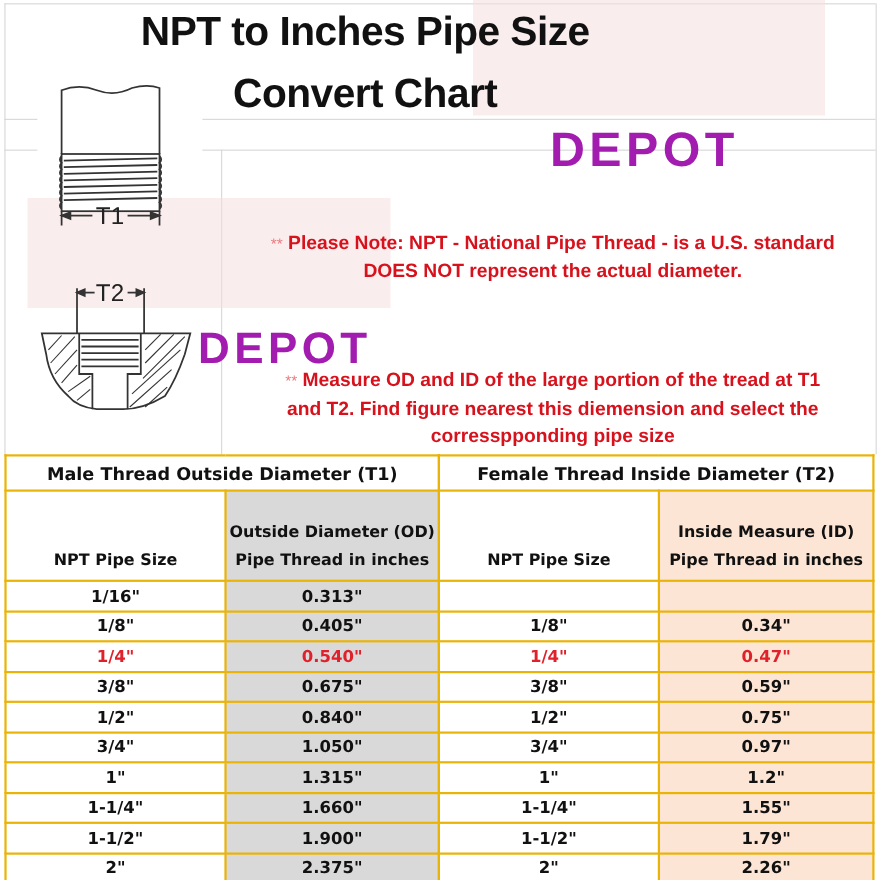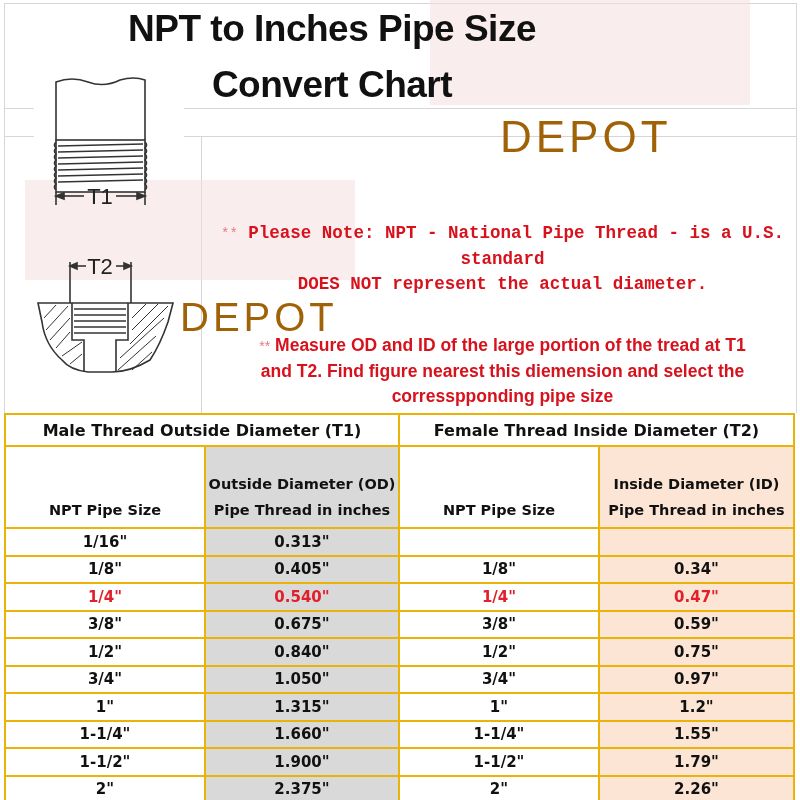--- a/index.html
+++ b/index.html
@@ -2,21 +2,21 @@
 <html><head>
 <meta charset="utf-8">
 <style>
   html, body { margin: 0; padding: 0; }
   body {
     width: 800px; height: 800px; position: relative; overflow: hidden;
     background: #ffffff;
     font-family: "Liberation Sans", sans-serif;
   }
   .frame-line { position: absolute; background: #d6d6d6; }
-  .watermark { position: absolute; color: #a16207; font-family: "Liberation Sans", sans-serif; font-weight: normal; pointer-events: none; }
+  .watermark { position: absolute; color: #a21caf; font-family: "Liberation Sans", sans-serif; font-weight: bold; pointer-events: none; }
   .wm-box { position: absolute; background: #f6dede; pointer-events: none; }
   .title {
     position: absolute; left: 0; width: 664px; text-align: center;
     font-family: "Liberation Sans", sans-serif; font-weight: bold;
     font-size: 37px; color: #111; letter-spacing: -0.5px;
   }
   .note {
     position: absolute; left: 205px; width: 595px; text-align: center;
     color: #d7121c; font-weight: bold; font-size: 17.5px; line-height: 25px;
     font-family: "Liberation Sans", sans-serif;
@@ -106,21 +106,21 @@
         <line x1="132" y1="330" x2="158" y2="304"></line>
       <line x1="130" y1="344" x2="168" y2="306"></line>
         <line x1="120" y1="358" x2="164" y2="318"></line>
       <line x1="118" y1="370" x2="156" y2="336"></line>
         <line x1="132" y1="370" x2="152" y2="352"></line>
     </g>
   </g>
   <text x="100" y="274" text-anchor="middle" font-family="Liberation Sans, sans-serif" font-size="22" fill="#222">T2</text>
 </svg>
 
-<div class="note" style="top:221px;font-family:Liberation Mono, monospace;">
+<div class="note" style="top:208px;">
   <div><span class="stars">**</span> <span>Please Note: NPT - National Pipe Thread - is a U.S. standard</span></div>
   <div>DOES NOT represent the actual diameter.</div>
 </div>
 <div class="note" style="top:333px;">
   <div><span class="stars">**</span> <span>Measure OD and ID of the large portion of the tread at T1</span></div>
   <div>and T2. Find figure nearest this diemension and select the</div>
   <div>corresspponding pipe size</div>
 </div>
 
 <table class="npt" id="t-male">
@@ -181,21 +181,21 @@
 </table>
 
 <table class="npt" id="t-female">
   <tbody>
       <tr class="group">
         <td colspan="2">Female Thread Inside Diameter (T2)</td>
       </tr>
   <tr class="sub">
     <td style="width:198px;" class="size">NPT Pipe Size</td>
     <td class="val">
-          <div>Inside Diameter (ID)</div>
+          <div>Inside Measure (ID)</div>
           <div>Pipe Thread in inches</div>
         </td>
   </tr>
   </tbody>
     <tbody id="female-body">
       <tr class="row">
         <td class="size"></td>
         <td class="val"></td>
       </tr>
       <tr class="row">

